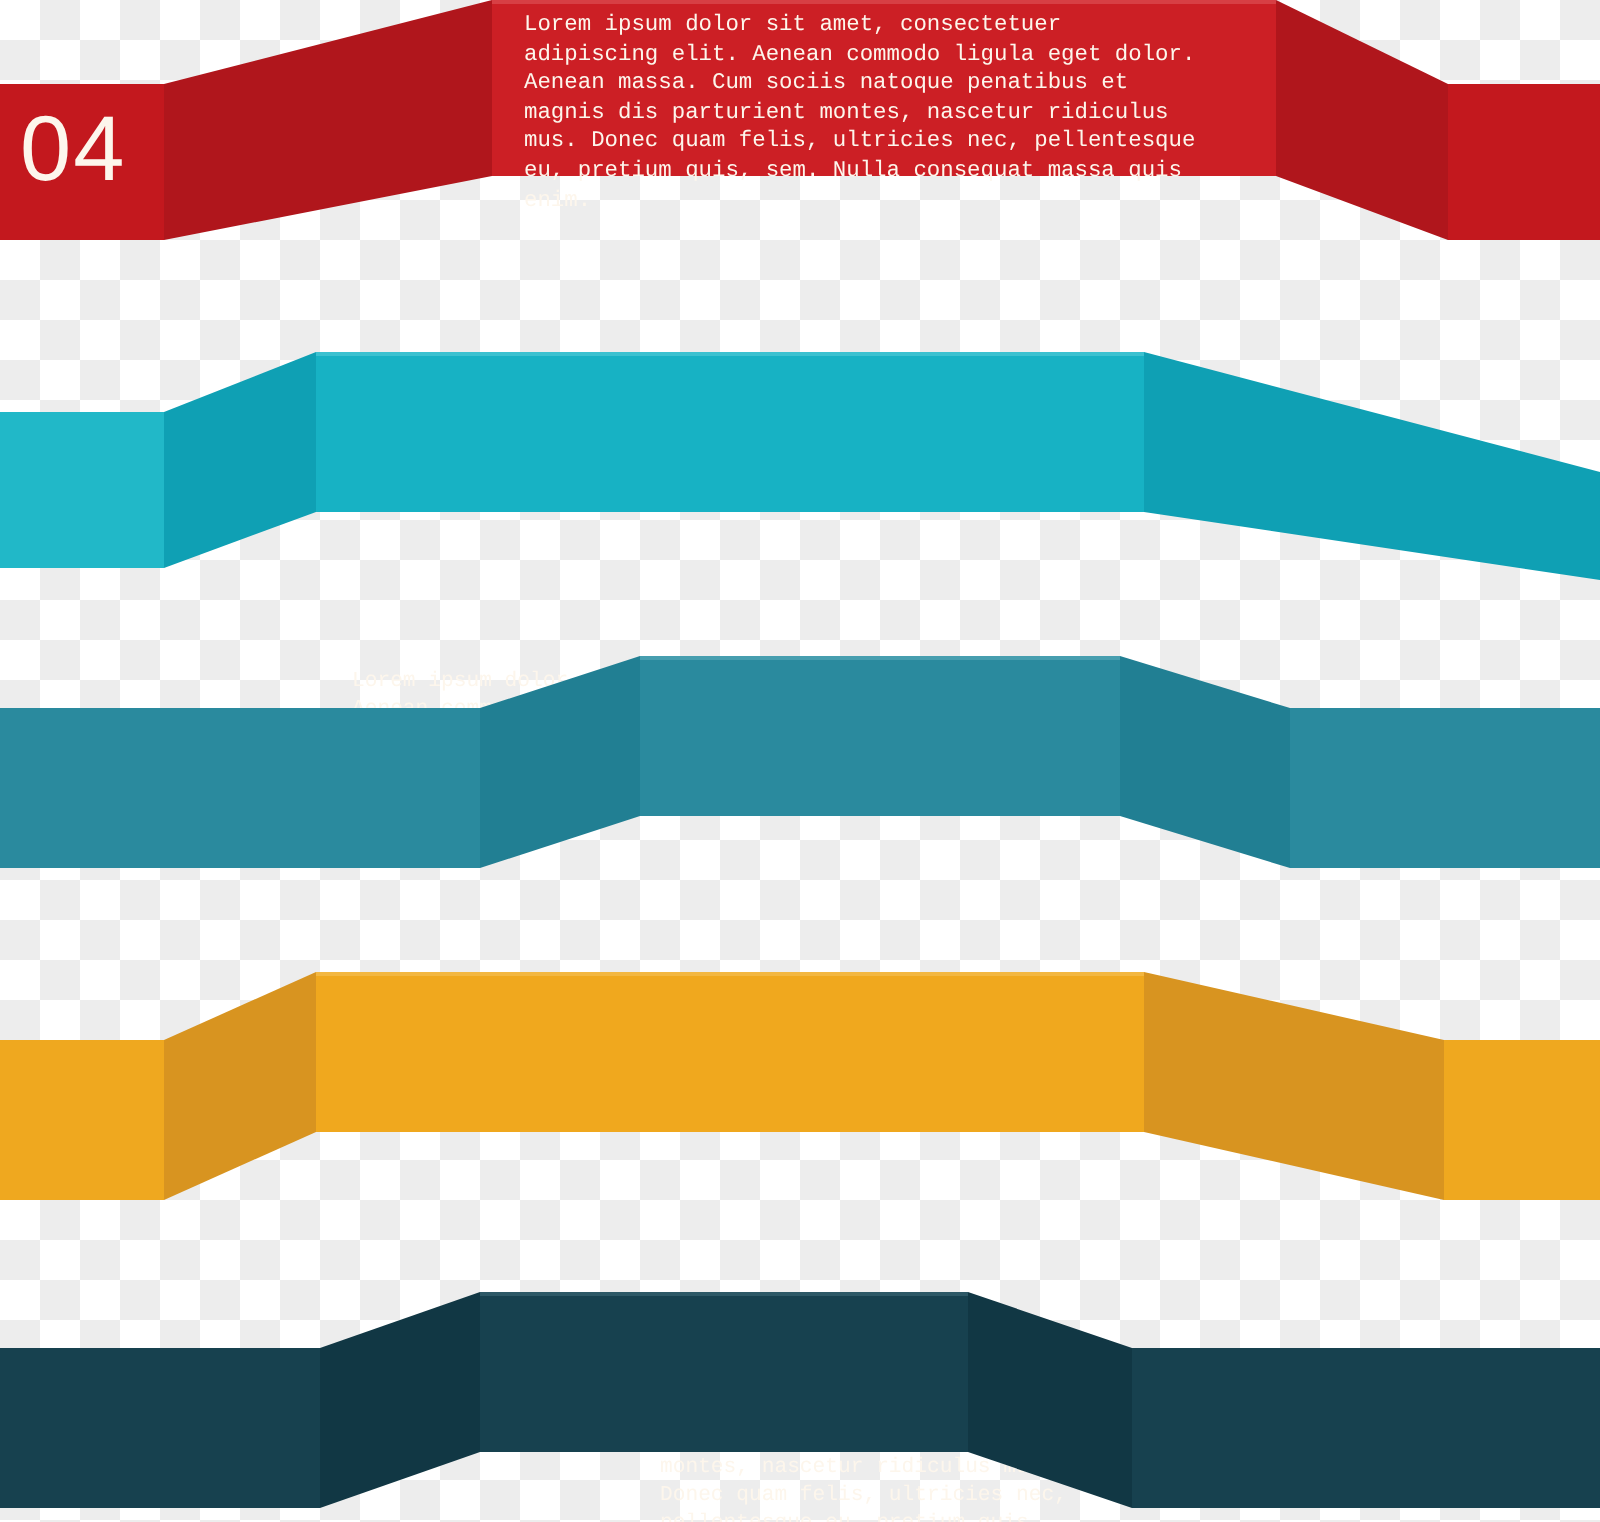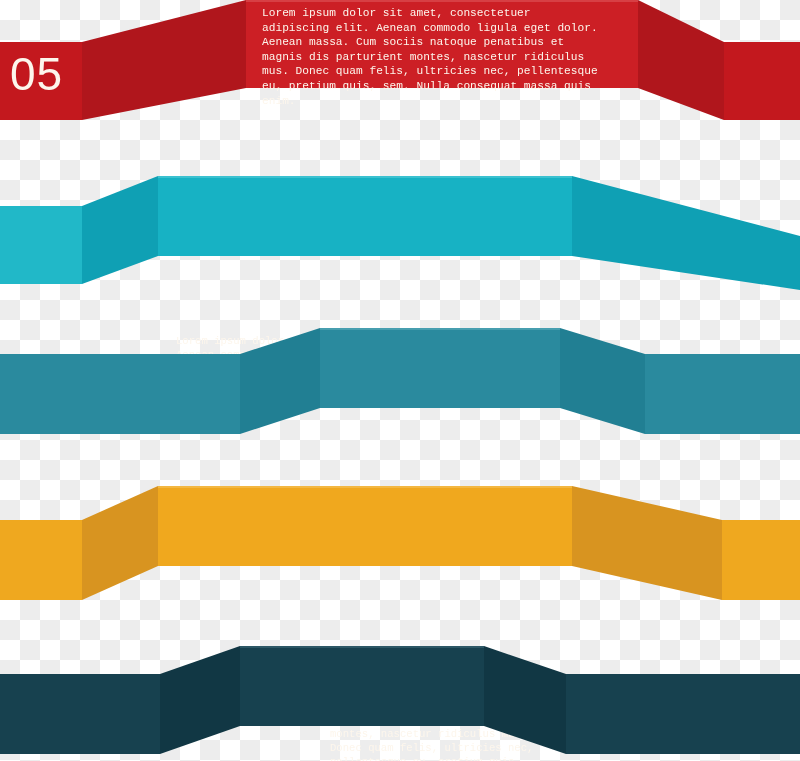--- a/index.html
+++ b/index.html
@@ -95,21 +95,21 @@
       <polygon points="82,42 246,0 246,88 82,120" fill="#B0161C"></polygon>
 
       <polygon points="246,0 638,0 638,88 246,88" fill="#CC1F25"></polygon>
 
       <polygon points="638,0 724,42 724,120 638,88" fill="#B0161C"></polygon>
 
       <polygon points="724,42 800,42 800,120 724,120" fill="#C3181E"></polygon>
 
       <rect x="246" y="0" width="392" height="2" fill="#E05A5E" opacity="0.55"></rect>
     </svg>
-    <div class="num">05</div>
+    <div class="num">04</div>
     <div class="body-text">Lorem ipsum dolor sit amet, consectetuer adipiscing elit. Aenean commodo ligula eget dolor. Aenean massa. Cum sociis natoque penatibus et magnis dis parturient montes, nascetur ridiculus mus. Donec quam felis, ultricies nec, pellentesque eu, pretium quis, sem. Nulla consequat massa quis enim.</div>
   </div>
 
   <div class="banner" id="banner-2">
     <svg width="800" height="132" viewBox="0 0 800 132">
       <polygon points="0,48 82,48 82,126 0,126" fill="#21B8C8"></polygon>
       <polygon points="82,48 158,18 158,98 82,126" fill="#0FA0B4"></polygon>
       <polygon points="158,18 572,18 572,98 158,98" fill="#17B2C4"></polygon>
       <polygon points="572,18 800,78 800,132 572,98" fill="#0FA0B4"></polygon>
       <rect x="158" y="18" width="414" height="2" fill="#5ACEDA" opacity="0.55"></rect>

